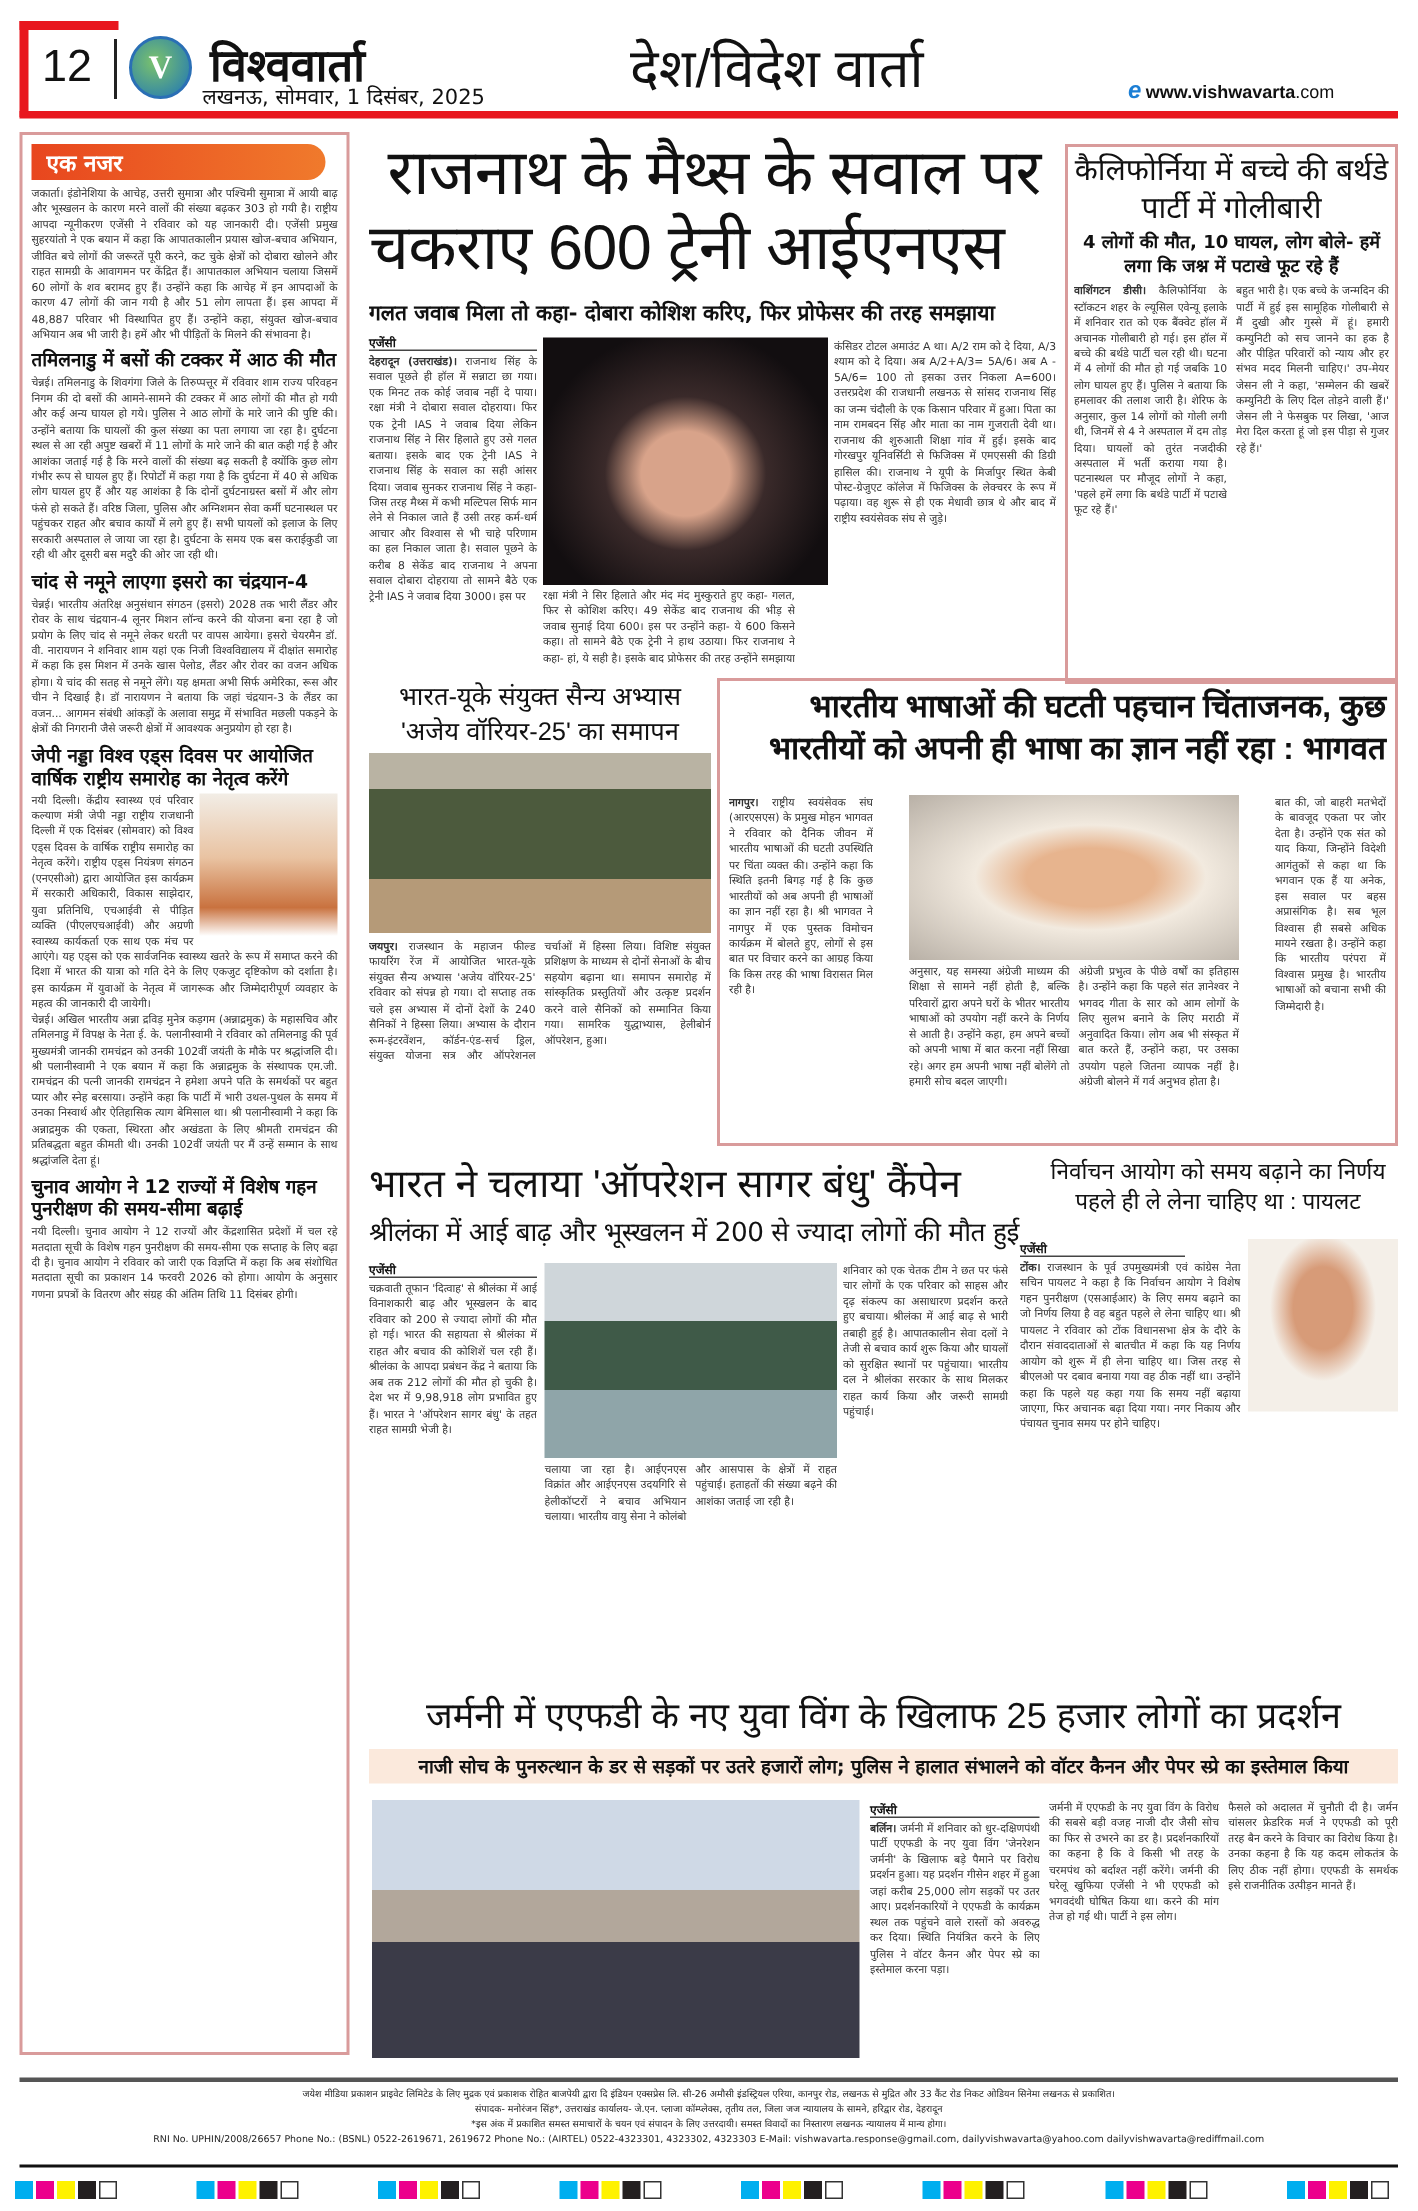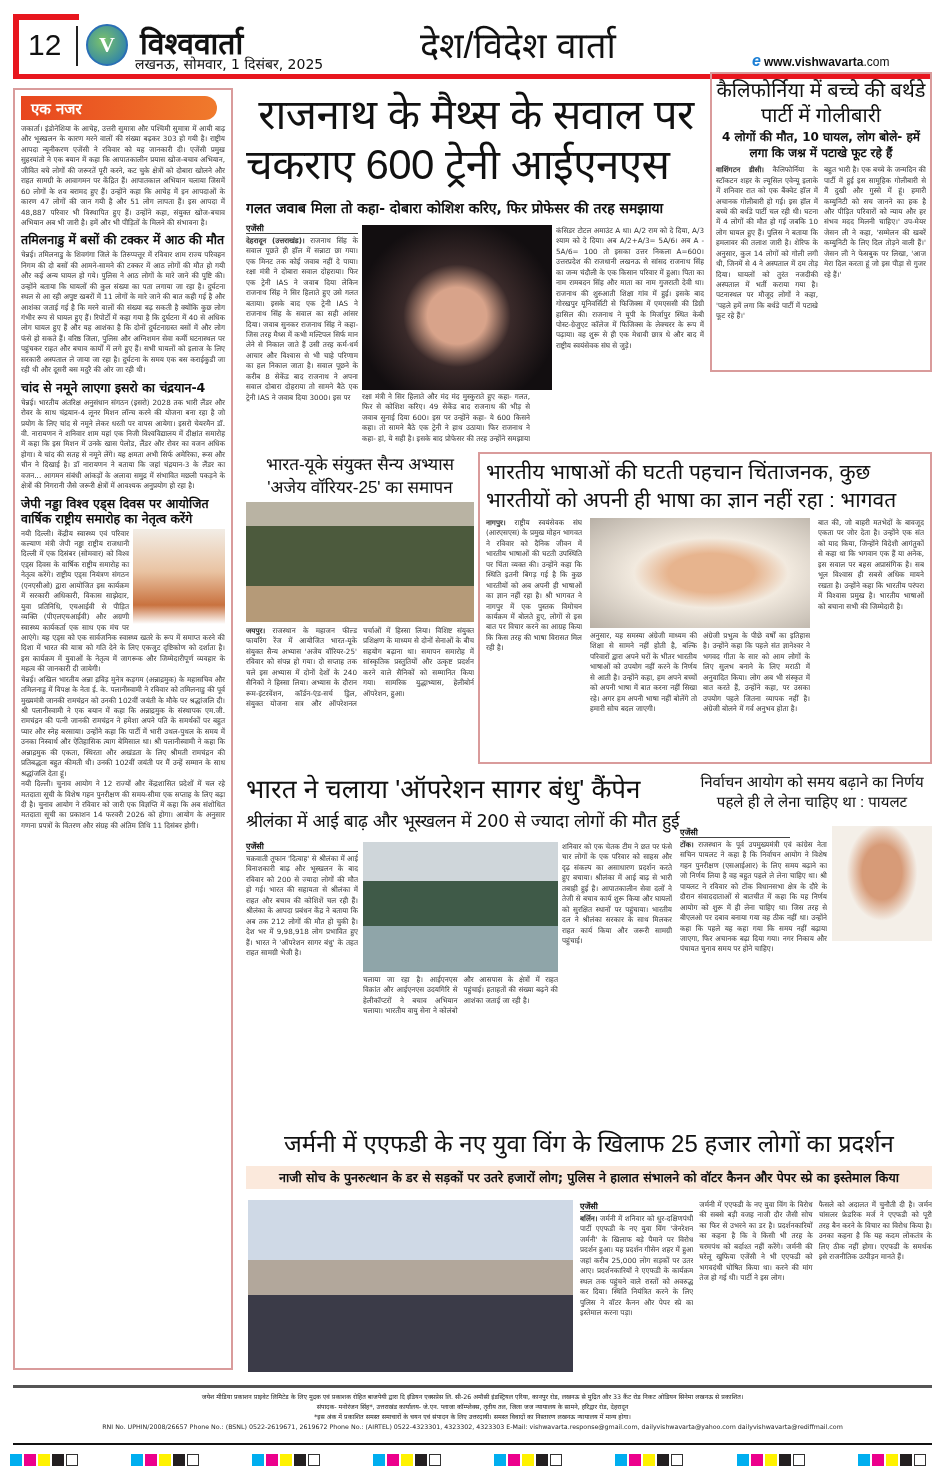--- a/index.html
+++ b/index.html
@@ -58,57 +58,58 @@
   </div>
   <div style="position:relative">
     <div class="lh">जेपी नड्डा विश्व एड्स दिवस पर आयोजित वार्षिक राष्ट्रीय समारोह का नेतृत्व करेंगे</div>
     <div class="photo" style="float:right;width:92px;height:95px;margin:0 0 3px 4px;background:linear-gradient(180deg,#f2ede6 0%,#e9c3a2 45%,#c9723f 80%,#fff 100%)"></div>
     <div class="lt">नयी दिल्ली। केंद्रीय स्वास्थ्य एवं परिवार कल्याण मंत्री जेपी नड्डा राष्ट्रीय राजधानी दिल्ली में एक दिसंबर (सोमवार) को विश्व एड्स दिवस के वार्षिक राष्ट्रीय समारोह का नेतृत्व करेंगे। राष्ट्रीय एड्स नियंत्रण संगठन (एनएसीओ) द्वारा आयोजित इस कार्यक्रम में सरकारी अधिकारी, विकास साझेदार, युवा प्रतिनिधि, एचआईवी से पीड़ित व्यक्ति (पीएलएचआईवी) और अग्रणी स्वास्थ्य कार्यकर्ता एक साथ एक मंच पर आएंगे। यह एड्स को एक सार्वजनिक स्वास्थ्य खतरे के रूप में समाप्त करने की दिशा में भारत की यात्रा को गति देने के लिए एकजुट दृष्टिकोण को दर्शाता है। इस कार्यक्रम में युवाओं के नेतृत्व में जागरूक और जिम्मेदारीपूर्ण व्यवहार के महत्व की जानकारी दी जायेगी।</div>
   </div>
   <div style="clear:both">
     <div class="lt">चेन्नई। अखिल भारतीय अन्ना द्रविड़ मुनेत्र कड़गम (अन्नाद्रमुक) के महासचिव और तमिलनाडु में विपक्ष के नेता ई. के. पलानीस्वामी ने रविवार को तमिलनाडु की पूर्व मुख्यमंत्री जानकी रामचंद्रन को उनकी 102वीं जयंती के मौके पर श्रद्धांजलि दी। श्री पलानीस्वामी ने एक बयान में कहा कि अन्नाद्रमुक के संस्थापक एम.जी. रामचंद्रन की पत्नी जानकी रामचंद्रन ने हमेशा अपने पति के समर्थकों पर बहुत प्यार और स्नेह बरसाया। उन्होंने कहा कि पार्टी में भारी उथल-पुथल के समय में उनका निस्वार्थ और ऐतिहासिक त्याग बेमिसाल था। श्री पलानीस्वामी ने कहा कि अन्नाद्रमुक की एकता, स्थिरता और अखंडता के लिए श्रीमती रामचंद्रन की प्रतिबद्धता बहुत कीमती थी। उनकी 102वीं जयंती पर मैं उन्हें सम्मान के साथ श्रद्धांजलि देता हूं।</div>
   </div>
   <div>
+    <div class="lh">चुनाव आयोग ने 12 राज्यों में विशेष गहन पुनरीक्षण की समय-सीमा बढ़ाई</div>
     <div class="lt">नयी दिल्ली। चुनाव आयोग ने 12 राज्यों और केंद्रशासित प्रदेशों में चल रहे मतदाता सूची के विशेष गहन पुनरीक्षण की समय-सीमा एक सप्ताह के लिए बढ़ा दी है। चुनाव आयोग ने रविवार को जारी एक विज्ञप्ति में कहा कि अब संशोधित मतदाता सूची का प्रकाशन 14 फरवरी 2026 को होगा। आयोग के अनुसार गणना प्रपत्रों के वितरण और संग्रह की अंतिम तिथि 11 दिसंबर होगी।</div>
   </div>
 </div>
 
 <div class="abs big" style="left:246px;top:90px;width:460px;font-size:42px;line-height:50px;text-align:center;letter-spacing:-0.5px">
   <div>राजनाथ के मैथ्स के सवाल पर</div>
   <div style="text-align:left">चकराए 600 ट्रेनी आईएनएस</div>
 </div>
 <div class="abs" style="left:246px;top:198px;width:460px;font-size:14px;font-weight:bold;white-space:nowrap;overflow:hidden">गलत जवाब मिला तो कहा- दोबारा कोशिश करिए, फिर प्रोफेसर की तरह समझाया</div>
 <div class="abs" style="left:246px;top:222px;width:112px">
   <div style="font-size:8px;font-weight:bold;border-bottom:1px solid #444;margin-bottom:2px">एजेंसी</div>
   <div class="txt"><b>देहरादून (उत्तराखंड)।</b> <span>राजनाथ सिंह के सवाल पूछते ही हॉल में सन्नाटा छा गया। एक मिनट तक कोई जवाब नहीं दे पाया। रक्षा मंत्री ने दोबारा सवाल दोहराया। फिर एक ट्रेनी IAS ने जवाब दिया लेकिन राजनाथ सिंह ने सिर हिलाते हुए उसे गलत बताया। इसके बाद एक ट्रेनी IAS ने राजनाथ सिंह के सवाल का सही आंसर दिया। जवाब सुनकर राजनाथ सिंह ने कहा- जिस तरह मैथ्स में कभी मल्टिपल सिर्फ मान लेने से निकाल जाते हैं उसी तरह कर्म-धर्म आचार और विश्वास से भी चाहे परिणाम का हल निकाल जाता है। सवाल पूछने के करीब 8 सेकेंड बाद राजनाथ ने अपना सवाल दोबारा दोहराया तो सामने बैठे एक ट्रेनी IAS ने जवाब दिया 3000। इस पर</span></div>
 </div>
 <div class="abs photo" style="left:362px;top:225px;width:190px;height:165px;background:radial-gradient(ellipse at 50% 55%,#d8a38a 0 22%,#3a2a2a 40%,#120e10 75%)"></div>
 <div class="abs txt" style="left:362px;top:392px;width:168px;height:52px;overflow:hidden">रक्षा मंत्री ने सिर हिलाते और मंद मंद मुस्कुराते हुए कहा- गलत, फिर से कोशिश करिए। 49 सेकेंड बाद राजनाथ की भीड़ से जवाब सुनाई दिया 600। इस पर उन्होंने कहा- ये 600 किसने कहा। तो सामने बैठे एक ट्रेनी ने हाथ उठाया। फिर राजनाथ ने कहा- हां, ये सही है। इसके बाद प्रोफेसर की तरह उन्होंने समझाया कि इस तरह के सवालों को कैसे सॉल्व करते हैं। उन्होंने कहा- लेट</div>
 <div class="abs txt" style="left:535px;top:392px;width:0"></div>
 <div class="abs txt" style="left:556px;top:226px;width:148px;height:220px;overflow:hidden">कंसिडर टोटल अमाउंट A था। A/2 राम को दे दिया, A/3 श्याम को दे दिया। अब A/2+A/3= 5A/6। अब A - 5A/6= 100 तो इसका उत्तर निकला A=600। उत्तरप्रदेश की राजधानी लखनऊ से सांसद राजनाथ सिंह का जन्म चंदौली के एक किसान परिवार में हुआ। पिता का नाम रामबदन सिंह और माता का नाम गुजराती देवी था। राजनाथ की शुरुआती शिक्षा गांव में हुई। इसके बाद गोरखपुर यूनिवर्सिटी से फिजिक्स में एमएससी की डिग्री हासिल की। राजनाथ ने यूपी के मिर्जापुर स्थित केबी पोस्ट-ग्रेजुएट कॉलेज में फिजिक्स के लेक्चरर के रूप में पढ़ाया। वह शुरू से ही एक मेधावी छात्र थे और बाद में राष्ट्रीय स्वयंसेवक संघ से जुड़े।</div>
 
-<div class="abs redbox" style="left:710px;top:72px;width:222px;height:300px;padding:4px 4px">
+<div class="abs redbox" style="left:710px;top:96px;width:222px;height:360px;padding:4px 4px">
   <div class="big" style="font-size:20px;line-height:25px;text-align:center;font-weight:normal">कैलिफोर्निया में बच्चे की बर्थडे पार्टी में गोलीबारी</div>
   <div style="font-size:12px;text-align:center;font-weight:bold;margin:2px 0 4px;line-height:1.3">4 लोगों की मौत, 10 घायल, लोग बोले- हमें लगा कि जश्न में पटाखे फूट रहे हैं</div>
   <div style="display:flex;gap:6px">
     <div class="txt" style="flex:1;height:240px;overflow:hidden"><b>वाशिंगटन डीसी।</b> <span>कैलिफोर्निया के स्टॉकटन शहर के ल्यूसिल एवेन्यू इलाके में शनिवार रात को एक बैंक्वेट हॉल में अचानक गोलीबारी हो गई। इस हॉल में बच्चे की बर्थडे पार्टी चल रही थी। घटना में 4 लोगों की मौत हो गई जबकि 10 लोग घायल हुए हैं। पुलिस ने बताया कि हमलावर की तलाश जारी है। शेरिफ के अनुसार, कुल 14 लोगों को गोली लगी थी, जिनमें से 4 ने अस्पताल में दम तोड़ दिया। घायलों को तुरंत नजदीकी अस्पताल में भर्ती कराया गया है। पटनास्थल पर मौजूद लोगों ने कहा, 'पहले हमें लगा कि बर्थडे पार्टी में पटाखे फूट रहे हैं।'</span></div>
     <div class="txt" style="flex:1;height:240px;overflow:hidden">बहुत भारी है। एक बच्चे के जन्मदिन की पार्टी में हुई इस सामूहिक गोलीबारी से मैं दुखी और गुस्से में हूं। हमारी कम्युनिटी को सच जानने का हक है और पीड़ित परिवारों को न्याय और हर संभव मदद मिलनी चाहिए।' उप-मेयर जेसन ली ने कहा, 'सम्मेलन की खबरें कम्युनिटी के लिए दिल तोड़ने वाली हैं।' जेसन ली ने फेसबुक पर लिखा, 'आज मेरा दिल करता हूं जो इस पीड़ा से गुजर रहे हैं।'</div>
   </div>
 </div>
 
 <div class="abs" style="left:246px;top:452px;width:228px">
   <div class="big" style="font-size:17px;font-weight:normal;text-align:center">भारत-यूके संयुक्त सैन्य अभ्यास</div>
   <div class="big" style="font-size:17px;font-weight:normal;text-align:center;margin-bottom:4px">'अजेय वॉरियर-25' का समापन</div>
   <div class="photo" style="height:120px;background:linear-gradient(180deg,#b9b3a3 0 20%,#4c5a3d 20% 70%,#b59a78 70%)"></div>
   <div class="txt" style="column-count:2;column-gap:6px;margin-top:4px;height:210px;overflow:hidden"><b>जयपुर।</b> <span>राजस्थान के महाजन फील्ड फायरिंग रेंज में आयोजित भारत-यूके संयुक्त सैन्य अभ्यास 'अजेय वॉरियर-25' रविवार को संपन्न हो गया। दो सप्ताह तक चले इस अभ्यास में दोनों देशों के 240 सैनिकों ने हिस्सा लिया। अभ्यास के दौरान रूम-इंटरवेंशन, कॉर्डन-एंड-सर्च ड्रिल, संयुक्त योजना सत्र और ऑपरेशनल चर्चाओं में हिस्सा लिया। विशिष्ट संयुक्त प्रशिक्षण के माध्यम से दोनों सेनाओं के बीच सहयोग बढ़ाना था। समापन समारोह में सांस्कृतिक प्रस्तुतियों और उत्कृष्ट प्रदर्शन करने वाले सैनिकों को सम्मानित किया गया। सामरिक युद्धाभ्यास, हेलीबोर्न ऑपरेशन, हुआ।</span></div>
 </div>
 
 <div class="abs redbox" style="left:478px;top:452px;width:454px;height:312px;padding:4px 6px">
-  <div class="big" style="font-size:21px;line-height:28px;text-align:left;font-weight:normal">भारतीय भाषाओं की घटती पहचान चिंताजनक, कुछ भारतीयों को अपनी ही भाषा का ज्ञान नहीं रहा : भागवत</div>
-  <div style="display:flex;gap:8px;margin-top:4px">
+  <div class="big" style="font-size:21px;line-height:28px;text-align:right;font-weight:bold">भारतीय भाषाओं की घटती पहचान चिंताजनक, कुछ भारतीयों को अपनी ही भाषा का ज्ञान नहीं रहा : भागवत</div>
+  <div style="display:flex;gap:24px;margin-top:16px">
     <div class="txt" style="width:96px;height:240px;overflow:hidden"><b>नागपुर।</b> <span>राष्ट्रीय स्वयंसेवक संघ (आरएसएस) के प्रमुख मोहन भागवत ने रविवार को दैनिक जीवन में भारतीय भाषाओं की घटती उपस्थिति पर चिंता व्यक्त की। उन्होंने कहा कि स्थिति इतनी बिगड़ गई है कि कुछ भारतीयों को अब अपनी ही भाषाओं का ज्ञान नहीं रहा है। श्री भागवत ने नागपुर में एक पुस्तक विमोचन कार्यक्रम में बोलते हुए, लोगों से इस बात पर विचार करने का आग्रह किया कि किस तरह की भाषा विरासत मिल रही है।</span></div>
     <div style="width:220px">
       <div class="photo" style="height:110px;background:radial-gradient(ellipse at 55% 50%,#e7b48e 0 25%,#f2eadf 45%,#b8b0a6 100%)"></div>
       <div style="display:flex;gap:6px;margin-top:3px">
         <div class="txt" style="flex:1;height:125px;overflow:hidden">अनुसार, यह समस्या अंग्रेजी माध्यम की शिक्षा से सामने नहीं होती है, बल्कि परिवारों द्वारा अपने घरों के भीतर भारतीय भाषाओं को उपयोग नहीं करने के निर्णय से आती है। उन्होंने कहा, हम अपने बच्चों को अपनी भाषा में बात करना नहीं सिखा रहे। अगर हम अपनी भाषा नहीं बोलेंगे तो हमारी सोच बदल जाएगी।</div>
         <div class="txt" style="flex:1;height:125px;overflow:hidden">अंग्रेजी प्रभुत्व के पीछे वर्षों का इतिहास है। उन्होंने कहा कि पहले संत ज्ञानेश्वर ने भगवद गीता के सार को आम लोगों के लिए सुलभ बनाने के लिए मराठी में अनुवादित किया। लोग अब भी संस्कृत में बात करते हैं, उन्होंने कहा, पर उसका उपयोग पहले जितना व्यापक नहीं है। अंग्रेजी बोलने में गर्व अनुभव होता है।</div>
       </div>
     </div>
     <div class="txt" style="flex:1;height:240px;overflow:hidden">बात की, जो बाहरी मतभेदों के बावजूद एकता पर जोर देता है। उन्होंने एक संत को याद किया, जिन्होंने विदेशी आगंतुकों से कहा था कि भगवान एक हैं या अनेक, इस सवाल पर बहस अप्रासंगिक है। सब भूल विश्वास ही सबसे अधिक मायने रखता है। उन्होंने कहा कि भारतीय परंपरा में विश्वास प्रमुख है। भारतीय भाषाओं को बचाना सभी की जिम्मेदारी है।</div>
   </div>

